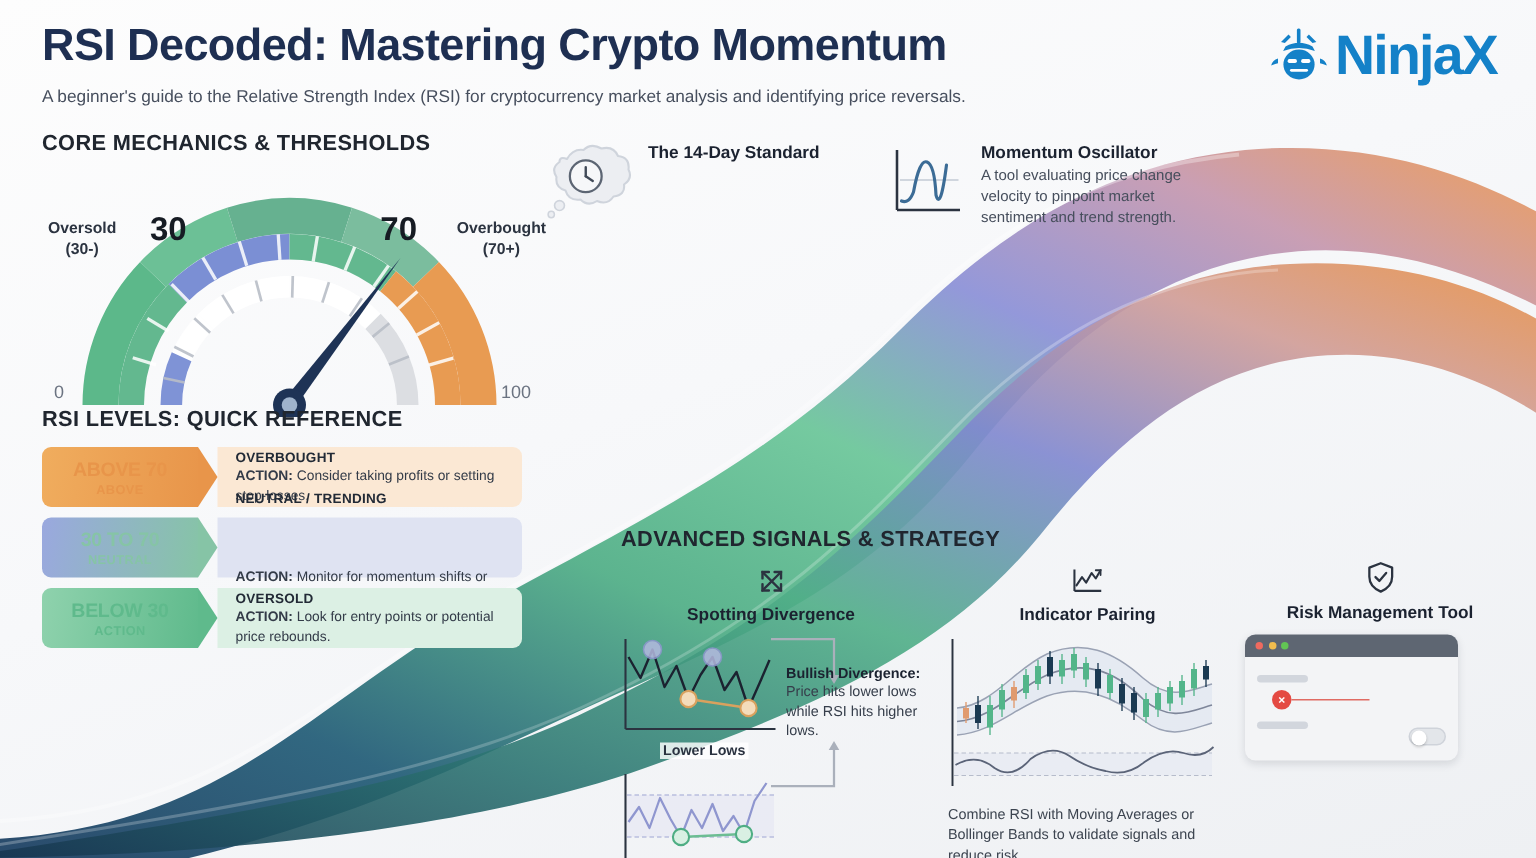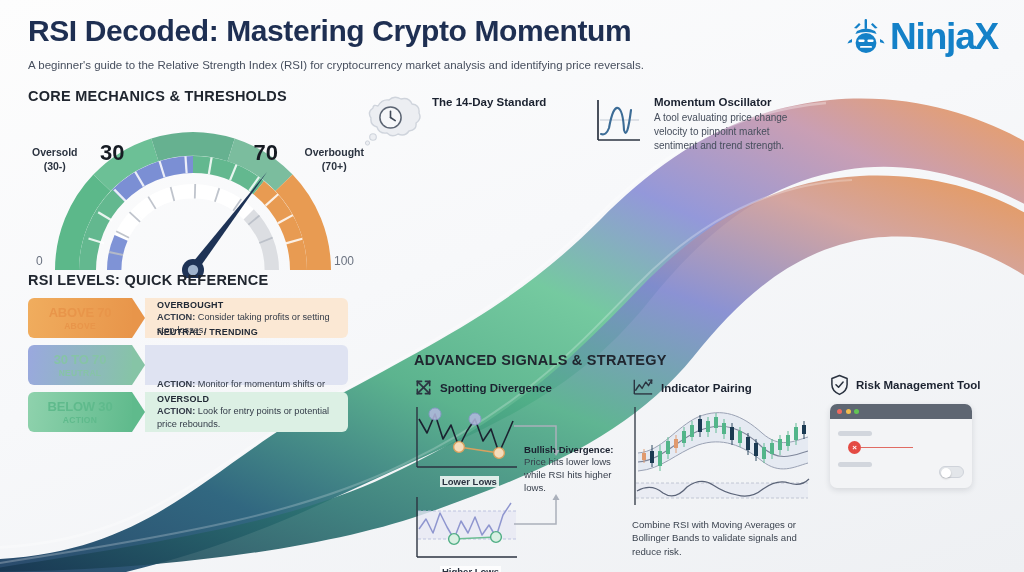--- a/index.html
+++ b/index.html
@@ -80,21 +80,21 @@
     flex: 1; margin-left: 13px; padding: 4px 8px 4px 12px;
     border-radius: 0 6px 6px 0; display: flex; flex-direction: column; justify-content: center;
   }
   .lvl-head { font-size: 9px; font-weight: bold; color: #222a36; letter-spacing: 0.2px; }
   .lvl-act { font-size: 9.2px; color: #333b48; line-height: 1.33; margin-top: 1px; }
   .lvl-act b { font-weight: bold; }
 
   
   #adv-head { position: absolute; left: 414px; top: 352px; }
   .adv-col { position: absolute; }
-  .adv-title-row { display: flex; align-items: center; gap: 7px; margin-bottom: 8px; }
+  .adv-title-row { display: flex; align-items: center; gap: 7px; margin-bottom: 8px; flex-direction: column; }
   .adv-title { font-size: 11.5px; font-weight: bold; color: #1b2230; }
   .adv-note { font-size: 9.6px; color: #3c4450; line-height: 1.4; }
 
   .mini-label {
     font-size: 9.5px; font-weight: bold; color: #2a3240;
     background: rgba(255,255,255,0.82); padding: 0 2px; text-align: right;
   }
   .cal-title { font-size: 9.6px; font-weight: bold; color: #1b2230; }
   .cal-body { font-size: 9.6px; color: #363e4b; line-height: 1.38; }
 

